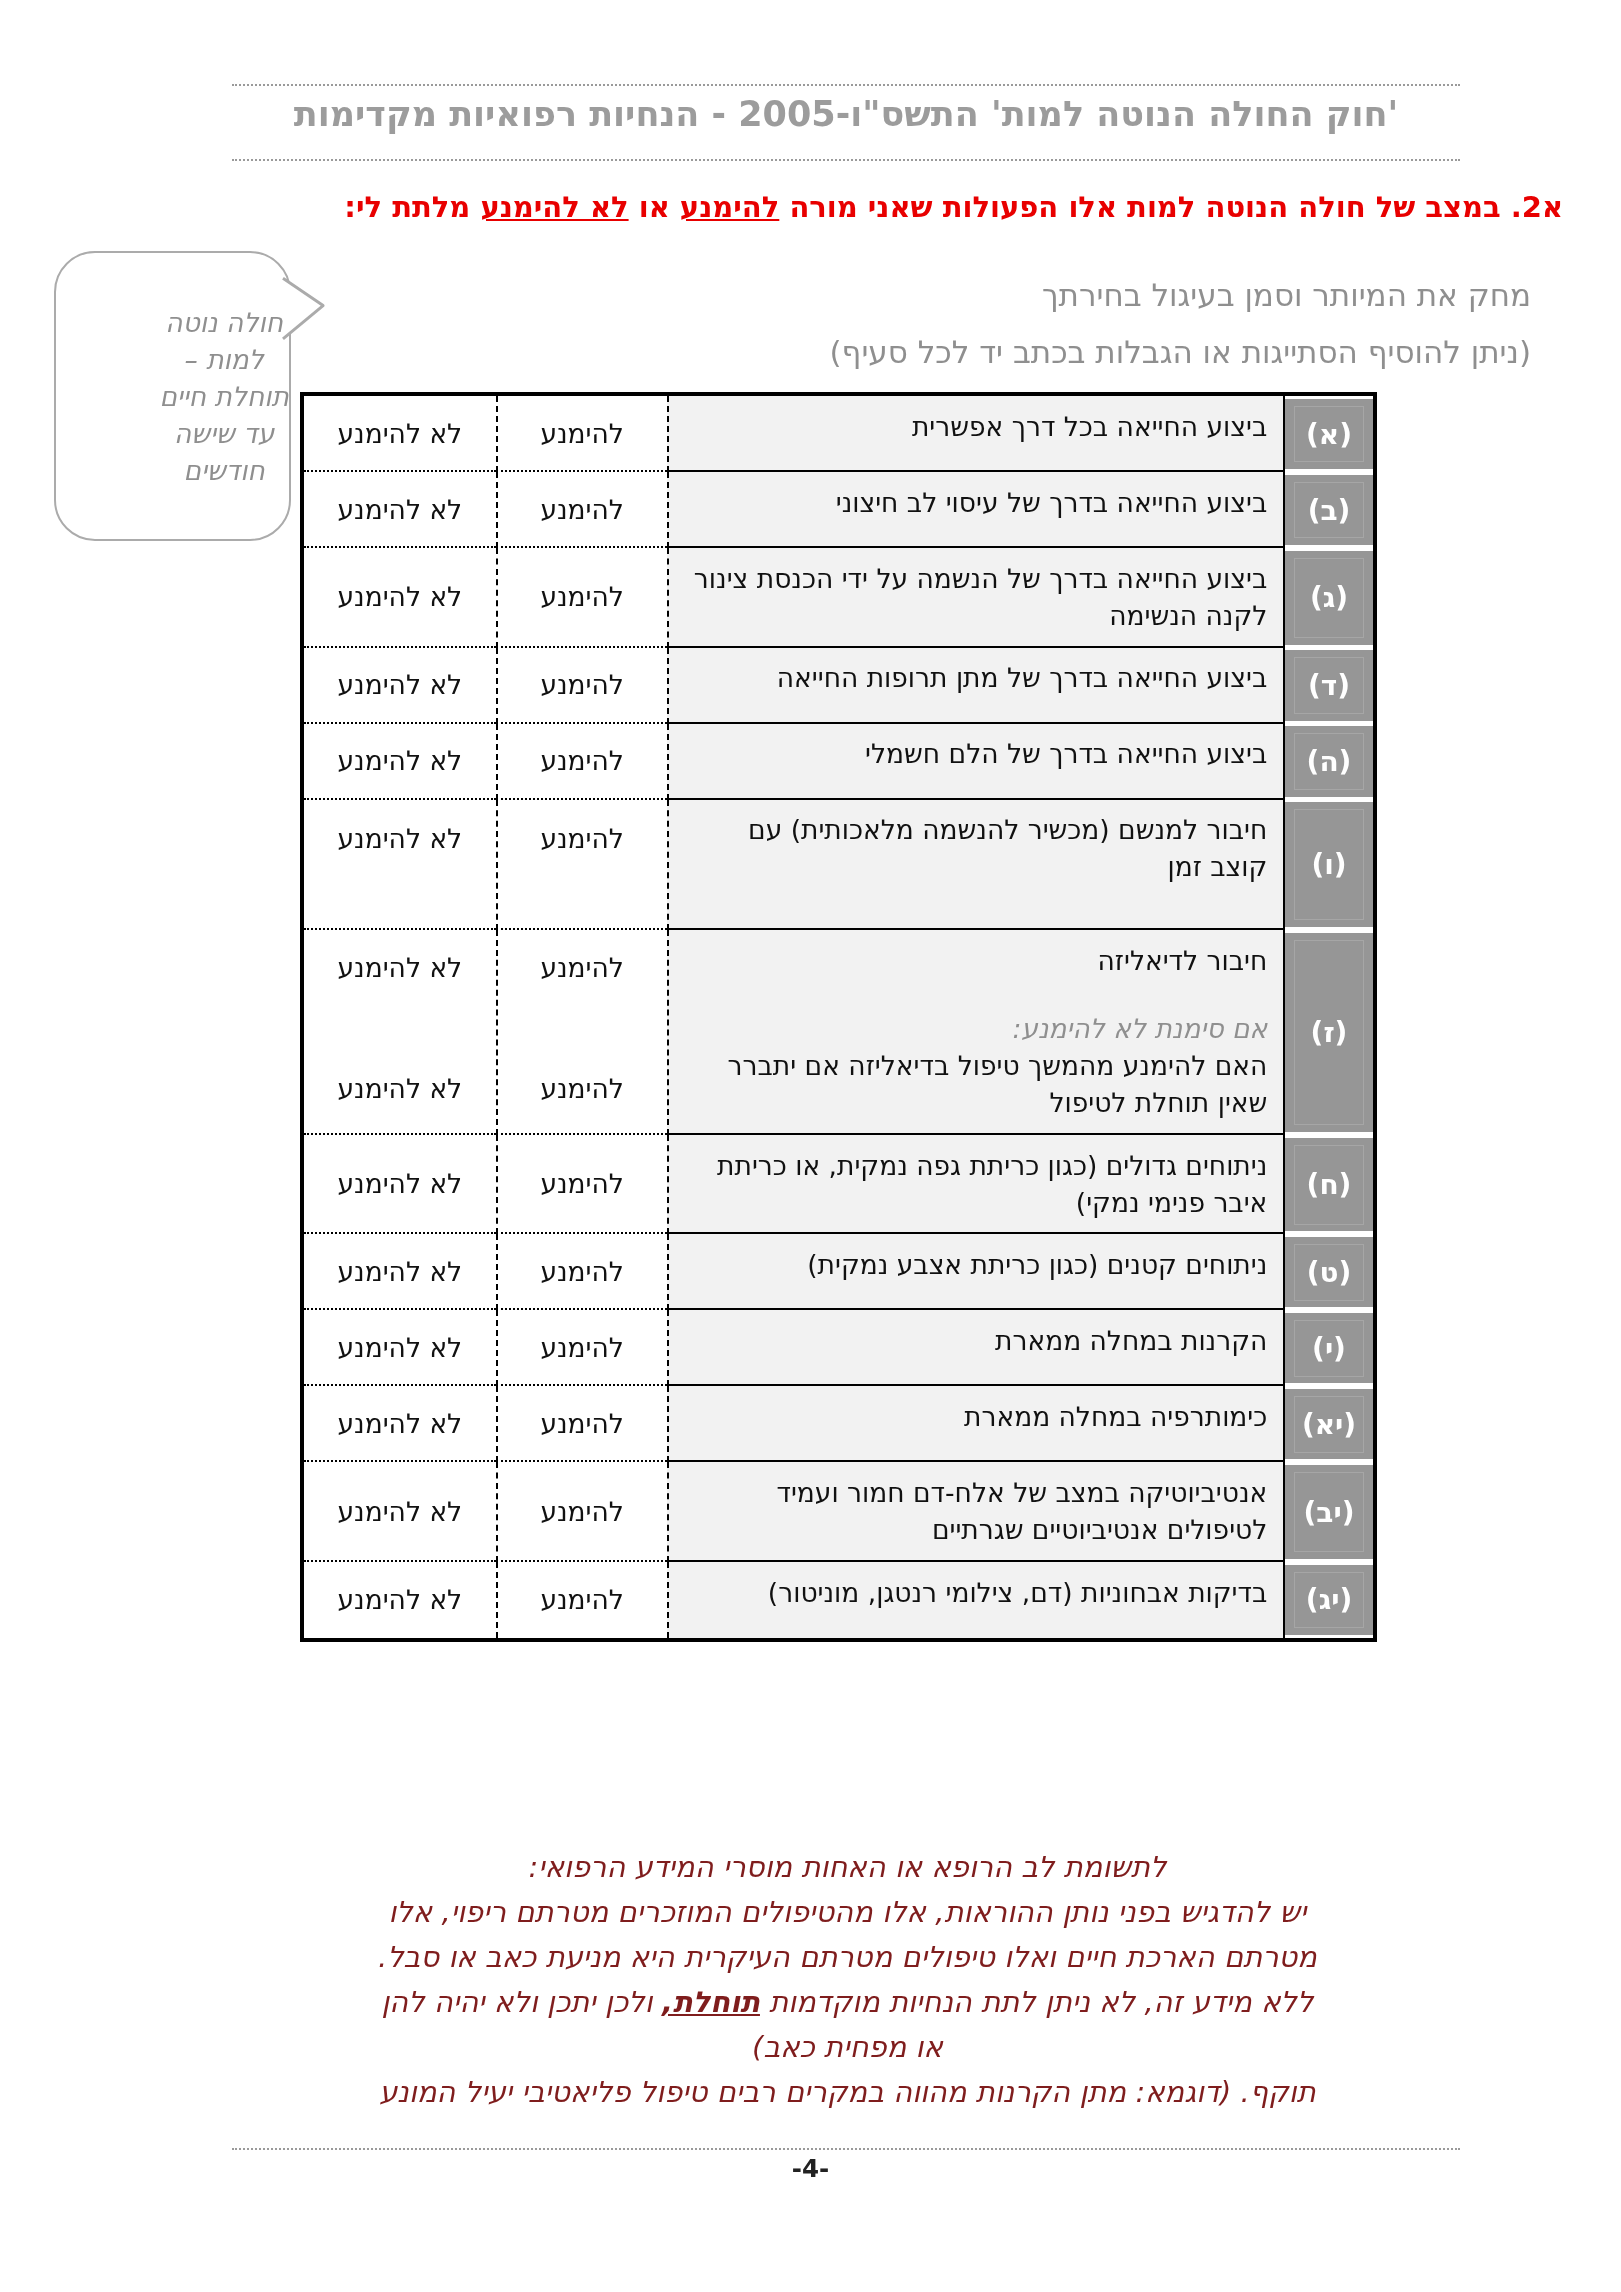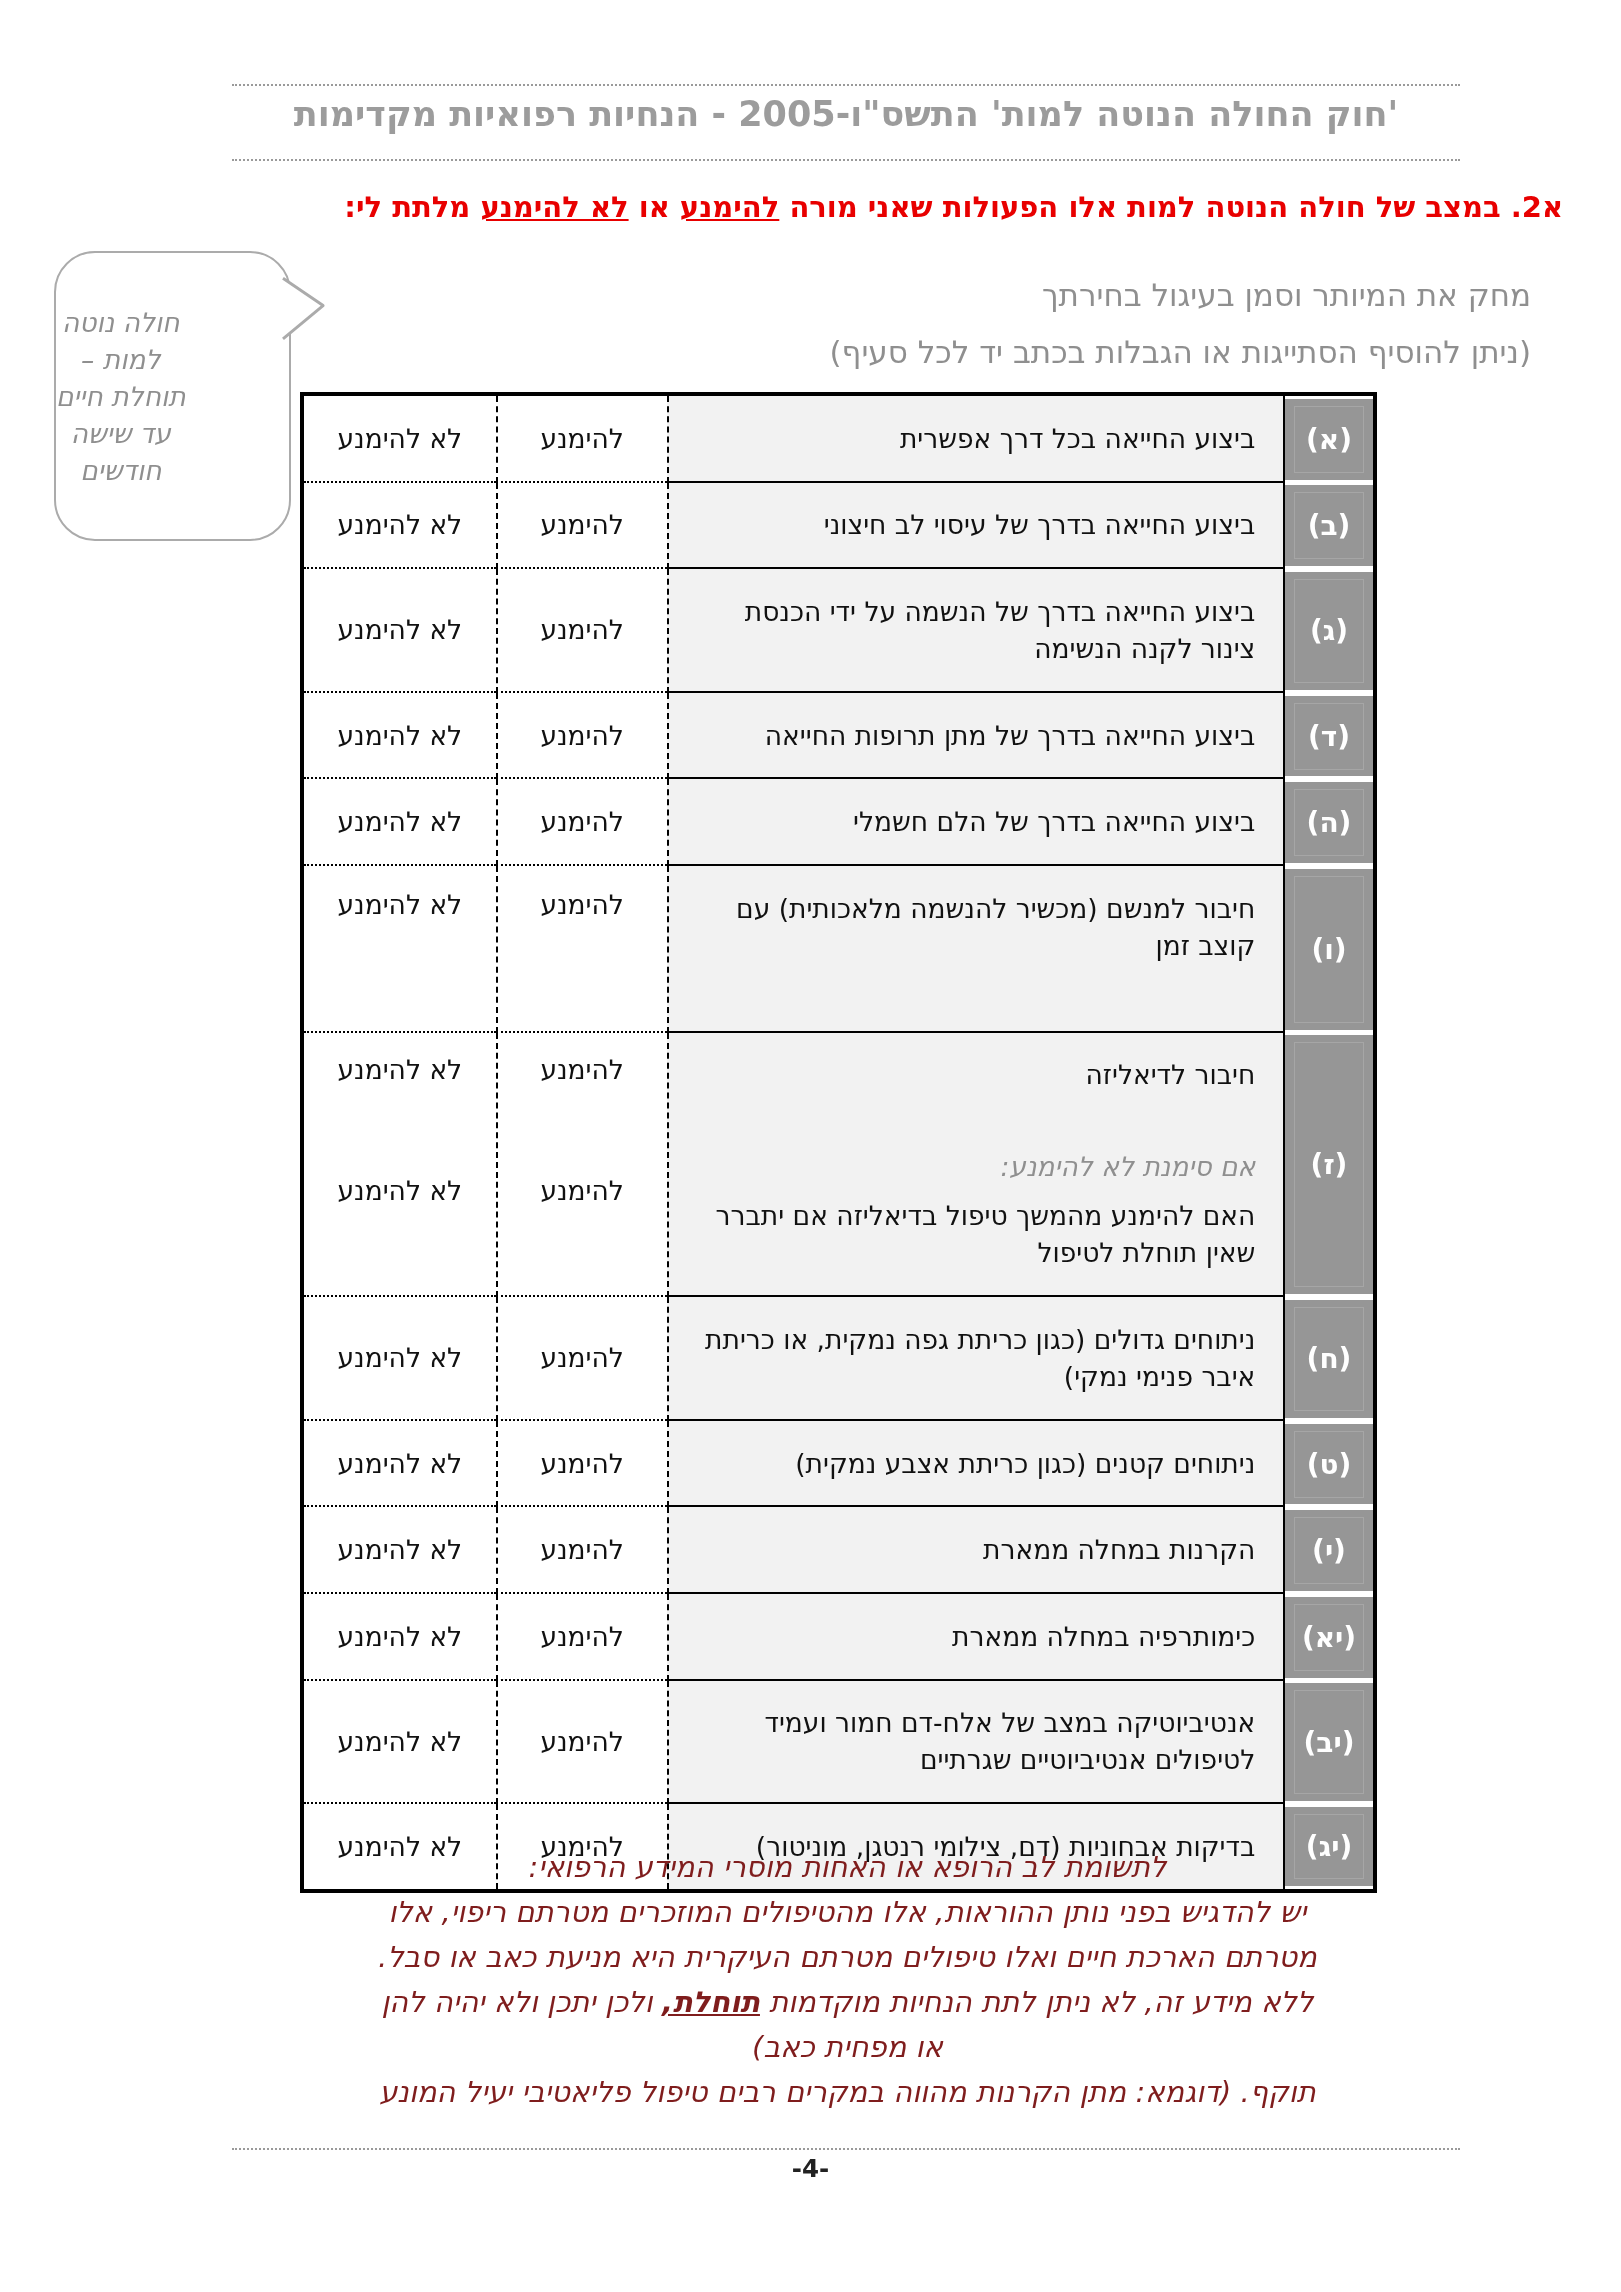--- a/index.html
+++ b/index.html
@@ -6,36 +6,36 @@
   .sheet{position:relative;width:1621px;height:2293px;background:#fff;overflow:hidden;
          font-family:"DejaVu Sans","Liberation Sans",sans-serif;direction:rtl;}
   .dotted-rule{position:absolute;left:232px;width:1228px;height:0;border-top:2px dotted #9a9a9a;}
   .doc-header{position:absolute;left:232px;width:1228px;top:94px;text-align:center;
               font-size:35px;font-weight:bold;color:#9c9c9c;white-space:nowrap;}
   .red-title{position:absolute;right:58px;top:190px;font-size:29px;font-weight:bold;
              color:#e80000;white-space:nowrap;}
   .red-title .u{text-decoration:underline;}
   .cursive{font-style:italic;color:#8f8f8f;}
   .bubble{position:absolute;left:54px;top:251px;width:233px;height:286px;background:#fff;
-          border:2.9px solid #ababab;border-radius:41px;display:flex;align-items:center;justify-content:flex-end;}
+          border:2.9px solid #ababab;border-radius:41px;display:flex;align-items:center;justify-content:flex-start;}
   .bubble-text{font-size:26.5px;line-height:37px;text-align:center;font-style:italic;color:#8f8f8f;}
   .bubble-tail{position:absolute;left:282px;top:272px;}
   .instruction{position:absolute;right:90px;top:267px;text-align:right;
                font-size:31px;line-height:57px;color:#8f8f8f;white-space:nowrap;}
   
   .dir-table{position:absolute;right:244px;top:392px;width:1069px;border:4.9px solid #000;background:#fff;}
   .t-row{display:flex;min-height:76px;align-items:stretch;}
   .cell-label{flex:0 0 88px;background:#969696;color:#fff;font-weight:bold;font-size:28px;
               display:flex;align-items:center;justify-content:center;margin:2.9px 0;position:relative;}
   .cell-label .inner{position:absolute;inset:6.9px 8.8px;border:1px solid #a6a6a6;pointer-events:none;}
   .cell-label span{position:relative;}
   .cell-desc{flex:0 0 583px;background:#f2f2f2;border-right:2.9px solid #000;border-left:2.9px dashed #000;
              padding:11.8px 15.7px;font-size:26.5px;line-height:37px;color:#111;}
   .t-row:not(:last-child) .cell-desc{border-bottom:2px solid #000;}
-  .cell-desc p{margin:12px;}
+  .cell-desc p{margin:0;}
   .cell-desc p.p-gap{height:31px;}
   .cell-desc .blank{display:inline-block;width:118px;border-bottom:2px solid #000;height:1em;vertical-align:baseline;}
   .cell-opt{display:flex;flex-direction:column;align-items:center;justify-content:center;
             font-size:26.5px;color:#111;background:#fff;}
   .cell-yes{flex:0 0 169px;border-left:2px dashed #000;}
   .cell-no{flex:1 1 auto;}
   .t-row:not(:last-child) .cell-opt{border-bottom:2px dotted #000;}
   .cell-opt.top-align{justify-content:flex-start;padding-top:23.5px;}
   .cell-opt.dual{justify-content:flex-start;padding-top:21.6px;}
   .cell-opt.dual .opt-line + .opt-line{margin-top:90px;}

